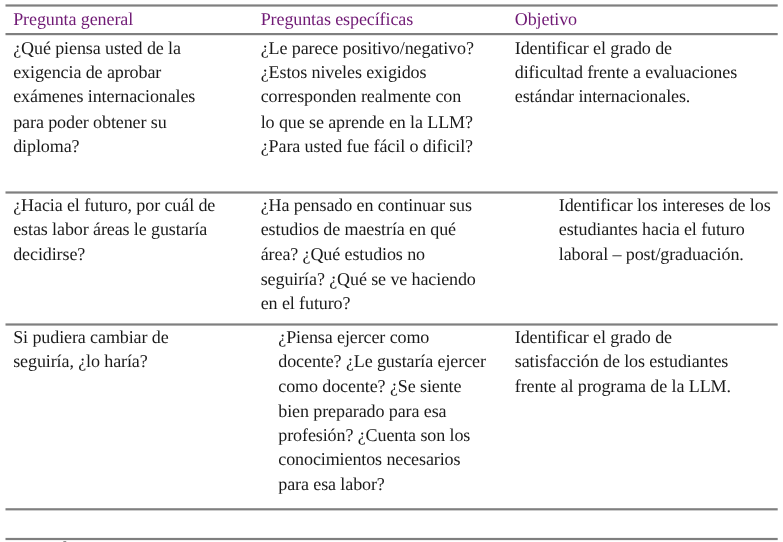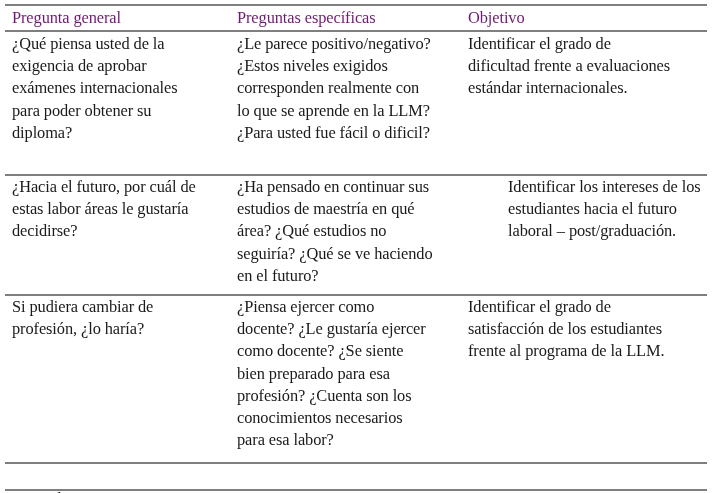--- a/index.html
+++ b/index.html
@@ -79,22 +79,22 @@
   <div class="cell c2" style="top:176px;">¿Ha pensado en continuar sus
 estudios de maestría en qué
 área? ¿Qué estudios no
 seguiría? ¿Qué se ve haciendo
 en el futuro?</div>
   <div class="cell c3" style="top:176px;margin-left:40px;">Identificar los intereses de los
 estudiantes hacia el futuro
 laboral – post/graduación.</div>
 
   <div class="cell c1" style="top:296px;">Si pudiera cambiar de
-profesión, ¿lo haría?</div>
-  <div class="cell c2" style="top:296px;">¿Piensa ejercer como
+seguiría, ¿lo haría?</div>
+  <div class="cell c2" style="top:296px;margin-left:16px;">¿Piensa ejercer como
 docente? ¿Le gustaría ejercer
 como docente? ¿Se siente
 bien preparado para esa
 profesión? ¿Cuenta son los
 conocimientos necesarios
 para esa labor?</div>
   <div class="cell c3" style="top:296px;">Identificar el grado de
 satisfacción de los estudiantes
 frente al programa de la LLM.</div>
 

